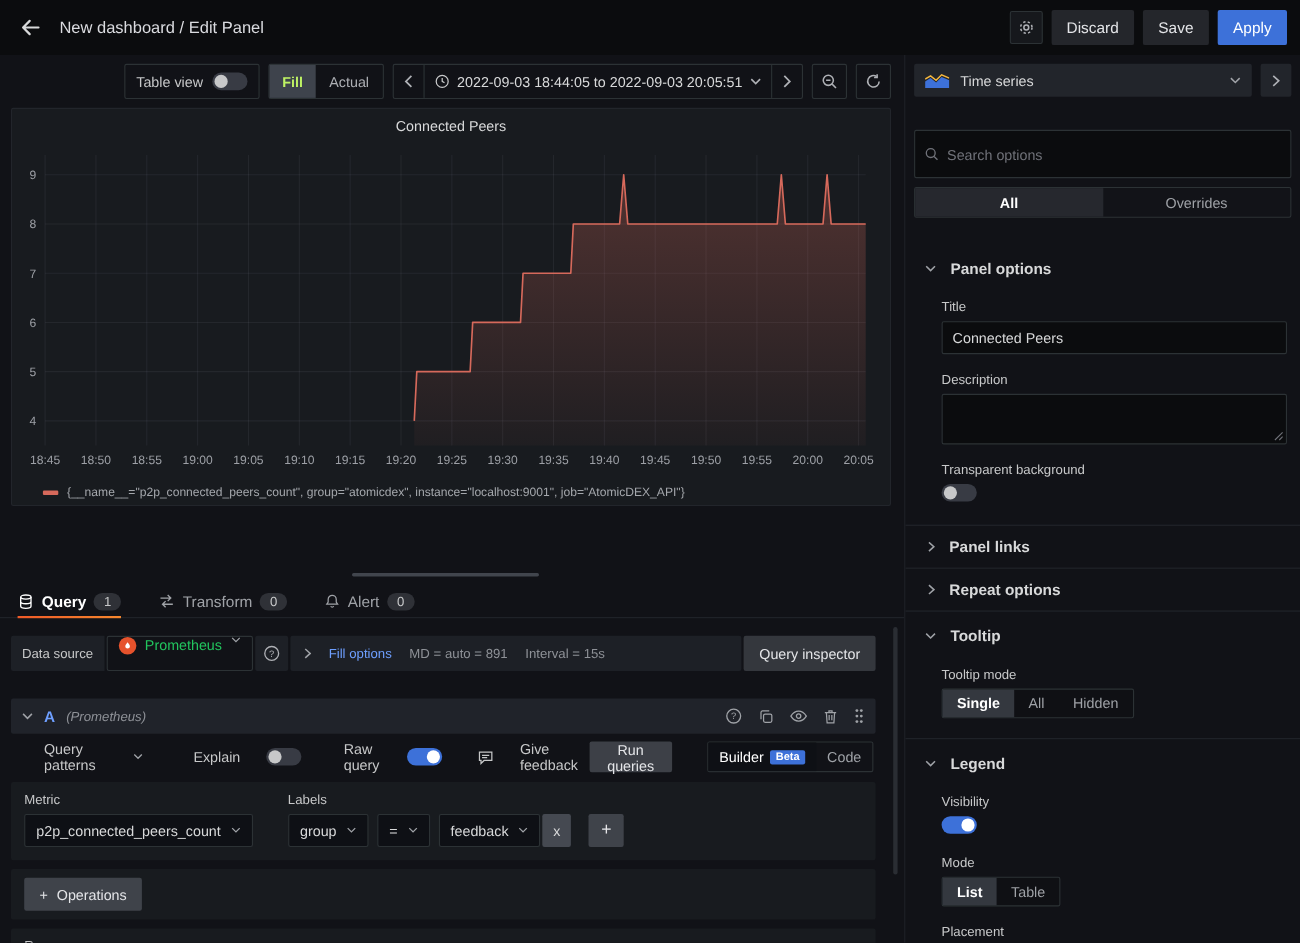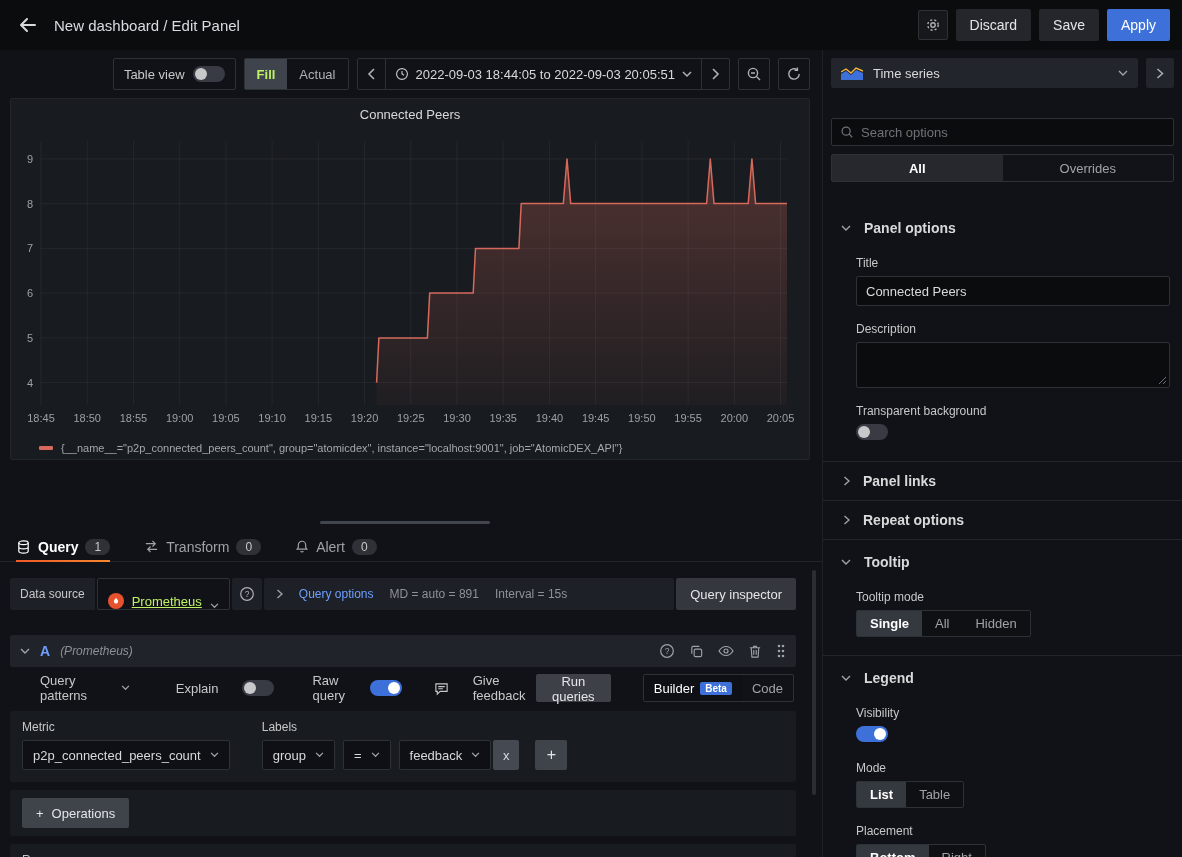--- a/index.html
+++ b/index.html
@@ -45,21 +45,21 @@
   .tabs { position:absolute; left:0; top:482px; width:822px; height:30px; display:flex; align-items:flex-start; gap:34px; padding:0 16px; border-bottom:1px solid #22252b; }
   .tab { display:flex; align-items:center; gap:7px; height:29px; color:#9fa2a7; cursor:pointer; position:relative; font-size:14px; }
   .tab.active { color:#fff; font-weight:700; }
   .tab.active::after { content:""; position:absolute; left:0; right:0; bottom:-1px; height:2px; background:linear-gradient(90deg,var(--tab-accent,#f05a28),#f5872e); }
   .badge { background:#2f3137; color:#c7c8c9; border-radius:10px; padding:1px 9px; font-size:12px; font-weight:400; }
 
   
   .query-area { position:absolute; left:10px; top:528px; width:786px; }
   .ds-row { display:flex; align-items:stretch; height:32px; gap:2px; }
   .ds-label { background:#1d2026; display:flex; align-items:center; padding:0 10px; font-size:12px; color:#c7c8c9; border-radius:2px 0 0 2px; }
-  .ds-picker { display:flex; align-items:flex-end; gap:8px; background:#111217; border:1px solid #2c3235; border-radius:2px; padding:0 10px; cursor:pointer; color:#bef264;text-decoration:underline; }
+  .ds-picker { display:flex; align-items:flex-start; gap:8px; background:#111217; border:1px solid #2c3235; border-radius:2px; padding:0 10px; cursor:pointer; color:#22c55e; }
   .prom-circle { width:16px; height:16px; border-radius:50%; background:var(--prometheus-orange,#e6522c); display:flex; align-items:center; justify-content:center; flex:none; }
   .help-sq { width:30px; background:#1d2026; border:none; border-radius:2px; color:#aeb0b5; display:flex; align-items:center; justify-content:center; cursor:pointer; }
   .qopts { flex:1; background:#1d2026; border-radius:2px; display:flex; align-items:center; gap:16px; padding:0 12px; cursor:pointer; }
   .qopts-label { color:var(--link-blue,#6e9fff); font-size:12px; font-weight:500; }
   .qopts-meta { color:#8e9197; font-size:12px; }
   .qi-btn { background:#34373d; color:#e4e5e8; border:none; border-radius:2px; padding:0 14px; font-size:13px; cursor:pointer; }
 
   .refrow { margin-top:25px; height:32px; background:#20232a; border-radius:2px; display:flex; align-items:center; gap:10px; padding:0 10px; }
   .ref-id { color:var(--link-blue,#6e9fff); font-weight:700; font-size:14px; }
   .ref-ds { color:#8e9197; font-style:italic; font-size:12px; }
@@ -91,21 +91,21 @@
   .raw-label { font-size:12px; color:#c7c8c9; font-weight:500; }
 
   .pane-scrollbar { position:absolute; left:812px; top:520px; width:4px; height:225px; background:#2a2d33; border-radius:2px; }
 
   
   .viz-row { display:flex; gap:8px; padding:8px 8px 12px 8px; }
   .viz-picker { flex:1; height:30px; background:#22252b; border-radius:2px; display:flex; align-items:center; gap:10px; padding:0 10px; cursor:pointer; }
   .viz-name { color:#d8d9da; font-weight:500; }
   .viz-picker .caret { margin-left:auto; }
   .collapse-btn { width:28px; height:30px; background:#22252b; border:none; border-radius:2px; color:#aeb0b5; display:flex; align-items:center; justify-content:center; cursor:pointer; }
-  .search-box { margin:18px 8px 0 8px; height:28px; background:#0b0c0e; border:1px solid #2c3235; border-radius:2px; display:flex; align-items:center; gap:7px; padding:0 8px; }
+  .search-box { margin:18px 8px 0 8px; height:44px; background:#0b0c0e; border:1px solid #2c3235; border-radius:2px; display:flex; align-items:center; gap:7px; padding:0 8px; }
   .search-box input { flex:1; background:transparent; border:none; outline:none; color:#d8d9da; font-family:inherit; font-size:13px; }
   .search-box input::placeholder { color:#707279; }
   .ao-tabs { margin:8px 8px 0 8px; height:28px; border:1px solid #2c3235; border-radius:2px; display:flex; background:#121318; }
   .ao-seg { flex:1; display:flex; align-items:center; justify-content:center; color:#9fa2a7; cursor:pointer; }
   .ao-seg.active { background:#26282e; color:#fff; font-weight:700; }
 
   .section { border-top:1px solid #22252b; }
   .section.first { border-top:none; margin-top:24px; }
   .sec-head { display:flex; align-items:center; gap:13px; padding:14px 16px 4px 18px; cursor:pointer; }
   .sec-head .chev { color:#9fa2a7; }
@@ -333,21 +333,21 @@
                 <text x="8" y="11" text-anchor="middle" font-size="8.5" fill="#aeb0b5" font-family="Liberation Sans,sans-serif">?</text>
               </svg>
         </span>
       </button>
       <div class="qopts">
         <span class="icon">
               <svg width="7" height="10" viewBox="0 0 7 10">
                 <path d="M1.5 1L6 5l-4.5 4" stroke="#9fa2a7" stroke-width="1.4" fill="none"></path>
               </svg>
             </span>
-        <span class="qopts-label">Query options</span>
+        <span class="qopts-label">Fill options</span>
         <span class="qopts-meta">MD = auto = 891</span>
         <span class="qopts-meta">Interval = 15s</span>
       </div>
       <button class="qi-btn">Query inspector</button>
     </div>
 
     <div class="refrow">
       <span class="icon">
             <svg width="10" height="7" viewBox="0 0 10 7">
               <path d="M1 1l4 4 4-4" stroke="#9fa2a7" stroke-width="1.4" fill="none"></path>

